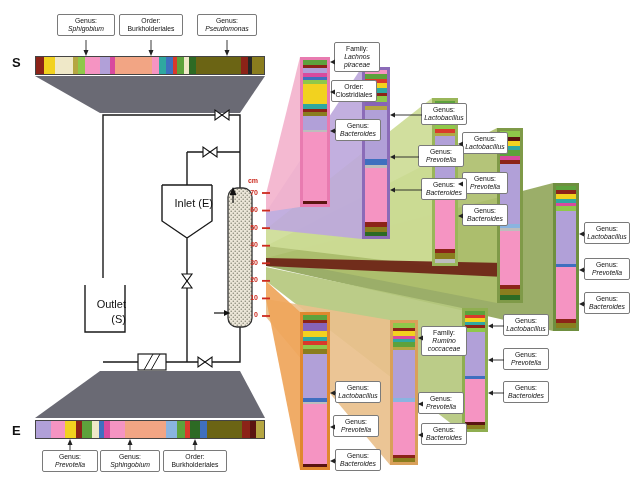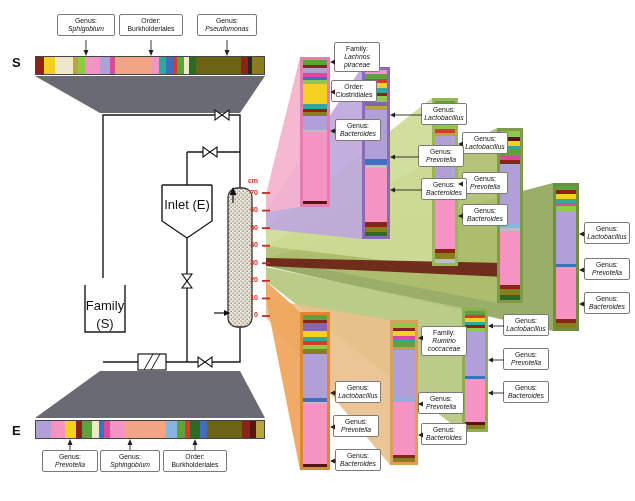--- a/index.html
+++ b/index.html
@@ -12,21 +12,21 @@
   .hbar{position:absolute;display:flex;z-index:3;border:1px solid #444;box-sizing:border-box;background:#fff}
   .hbar .seg{height:100%}
   .vbar{position:absolute;display:flex;flex-direction:column;z-index:3;border:3px solid #888;box-sizing:border-box;background:#fff}
   .vbar .seg{width:100%}
   .seg{flex:0 0 auto}
   .callout{position:absolute;z-index:5;background:#fff;border:1px solid #7a7a7a;border-radius:2px;
            padding:2px 2px;font-size:6.8px;line-height:1.18;text-align:center;box-sizing:border-box}
   .co-p{white-space:nowrap}
   .it{font-style:italic}
   .letter{position:absolute;z-index:4;font-size:13px;font-weight:bold}
-  .proc-label{position:absolute;z-index:4;font-size:13px;line-height:1.35;text-align:center}
+  .proc-label{position:absolute;z-index:4;font-size:11px;line-height:1.35;text-align:right}
   .scale-num{position:absolute;z-index:4;width:16px;text-align:right;font-size:7px;font-weight:bold;color:#cc2a1e}
 </style>
 </head>
 <body>
 
 <div id="fig">
 
   <svg id="beams" width="635" height="501">
       <polygon points="266,258 553,183 553,331 266,266" fill="#93a75c" opacity="0.92"></polygon>
       <polygon points="266,246 497,128 497,303 266,258" fill="#aebf6e" opacity="0.92"></polygon>
@@ -188,21 +188,21 @@
       <div class="seg" style="background: rgb(107, 100, 20); width: 15.5689%;"></div>
       <div class="seg" style="background: rgb(140, 35, 24); width: 3.59281%;"></div>
       <div class="seg" style="background: rgb(90, 20, 16); width: 2.39521%;"></div>
       <div class="seg" style="background: rgb(181, 166, 66); width: 3.59281%;"></div>
     </div>
 
   <div class="letter" style="left:12px;top:55px">S</div>
   <div class="letter" style="left:12px;top:423px">E</div>
 
   <div class="proc-label" style="left:161px;top:196px;width:52px">Inlet (E)</div>
-  <div class="proc-label" style="left:84px;top:297px;width:42px">Family (S)</div>
+  <div class="proc-label" style="left:84px;top:297px;width:42px">Outlet (S)</div>
 
   <div class="scale-num" style="left:242px;top:177px">cm</div>
 
 <div class="callout" style="left: 57px; top: 14px; width: 58px;">
       <div class="co-p">Genus:</div>
       <div class="co-n it">Sphigobium</div>
     </div>
     <div class="callout" style="left: 119px; top: 14px; width: 64px;">
       <div class="co-p">Order:</div>
       <div class="co-n">Burkholderiales</div>

